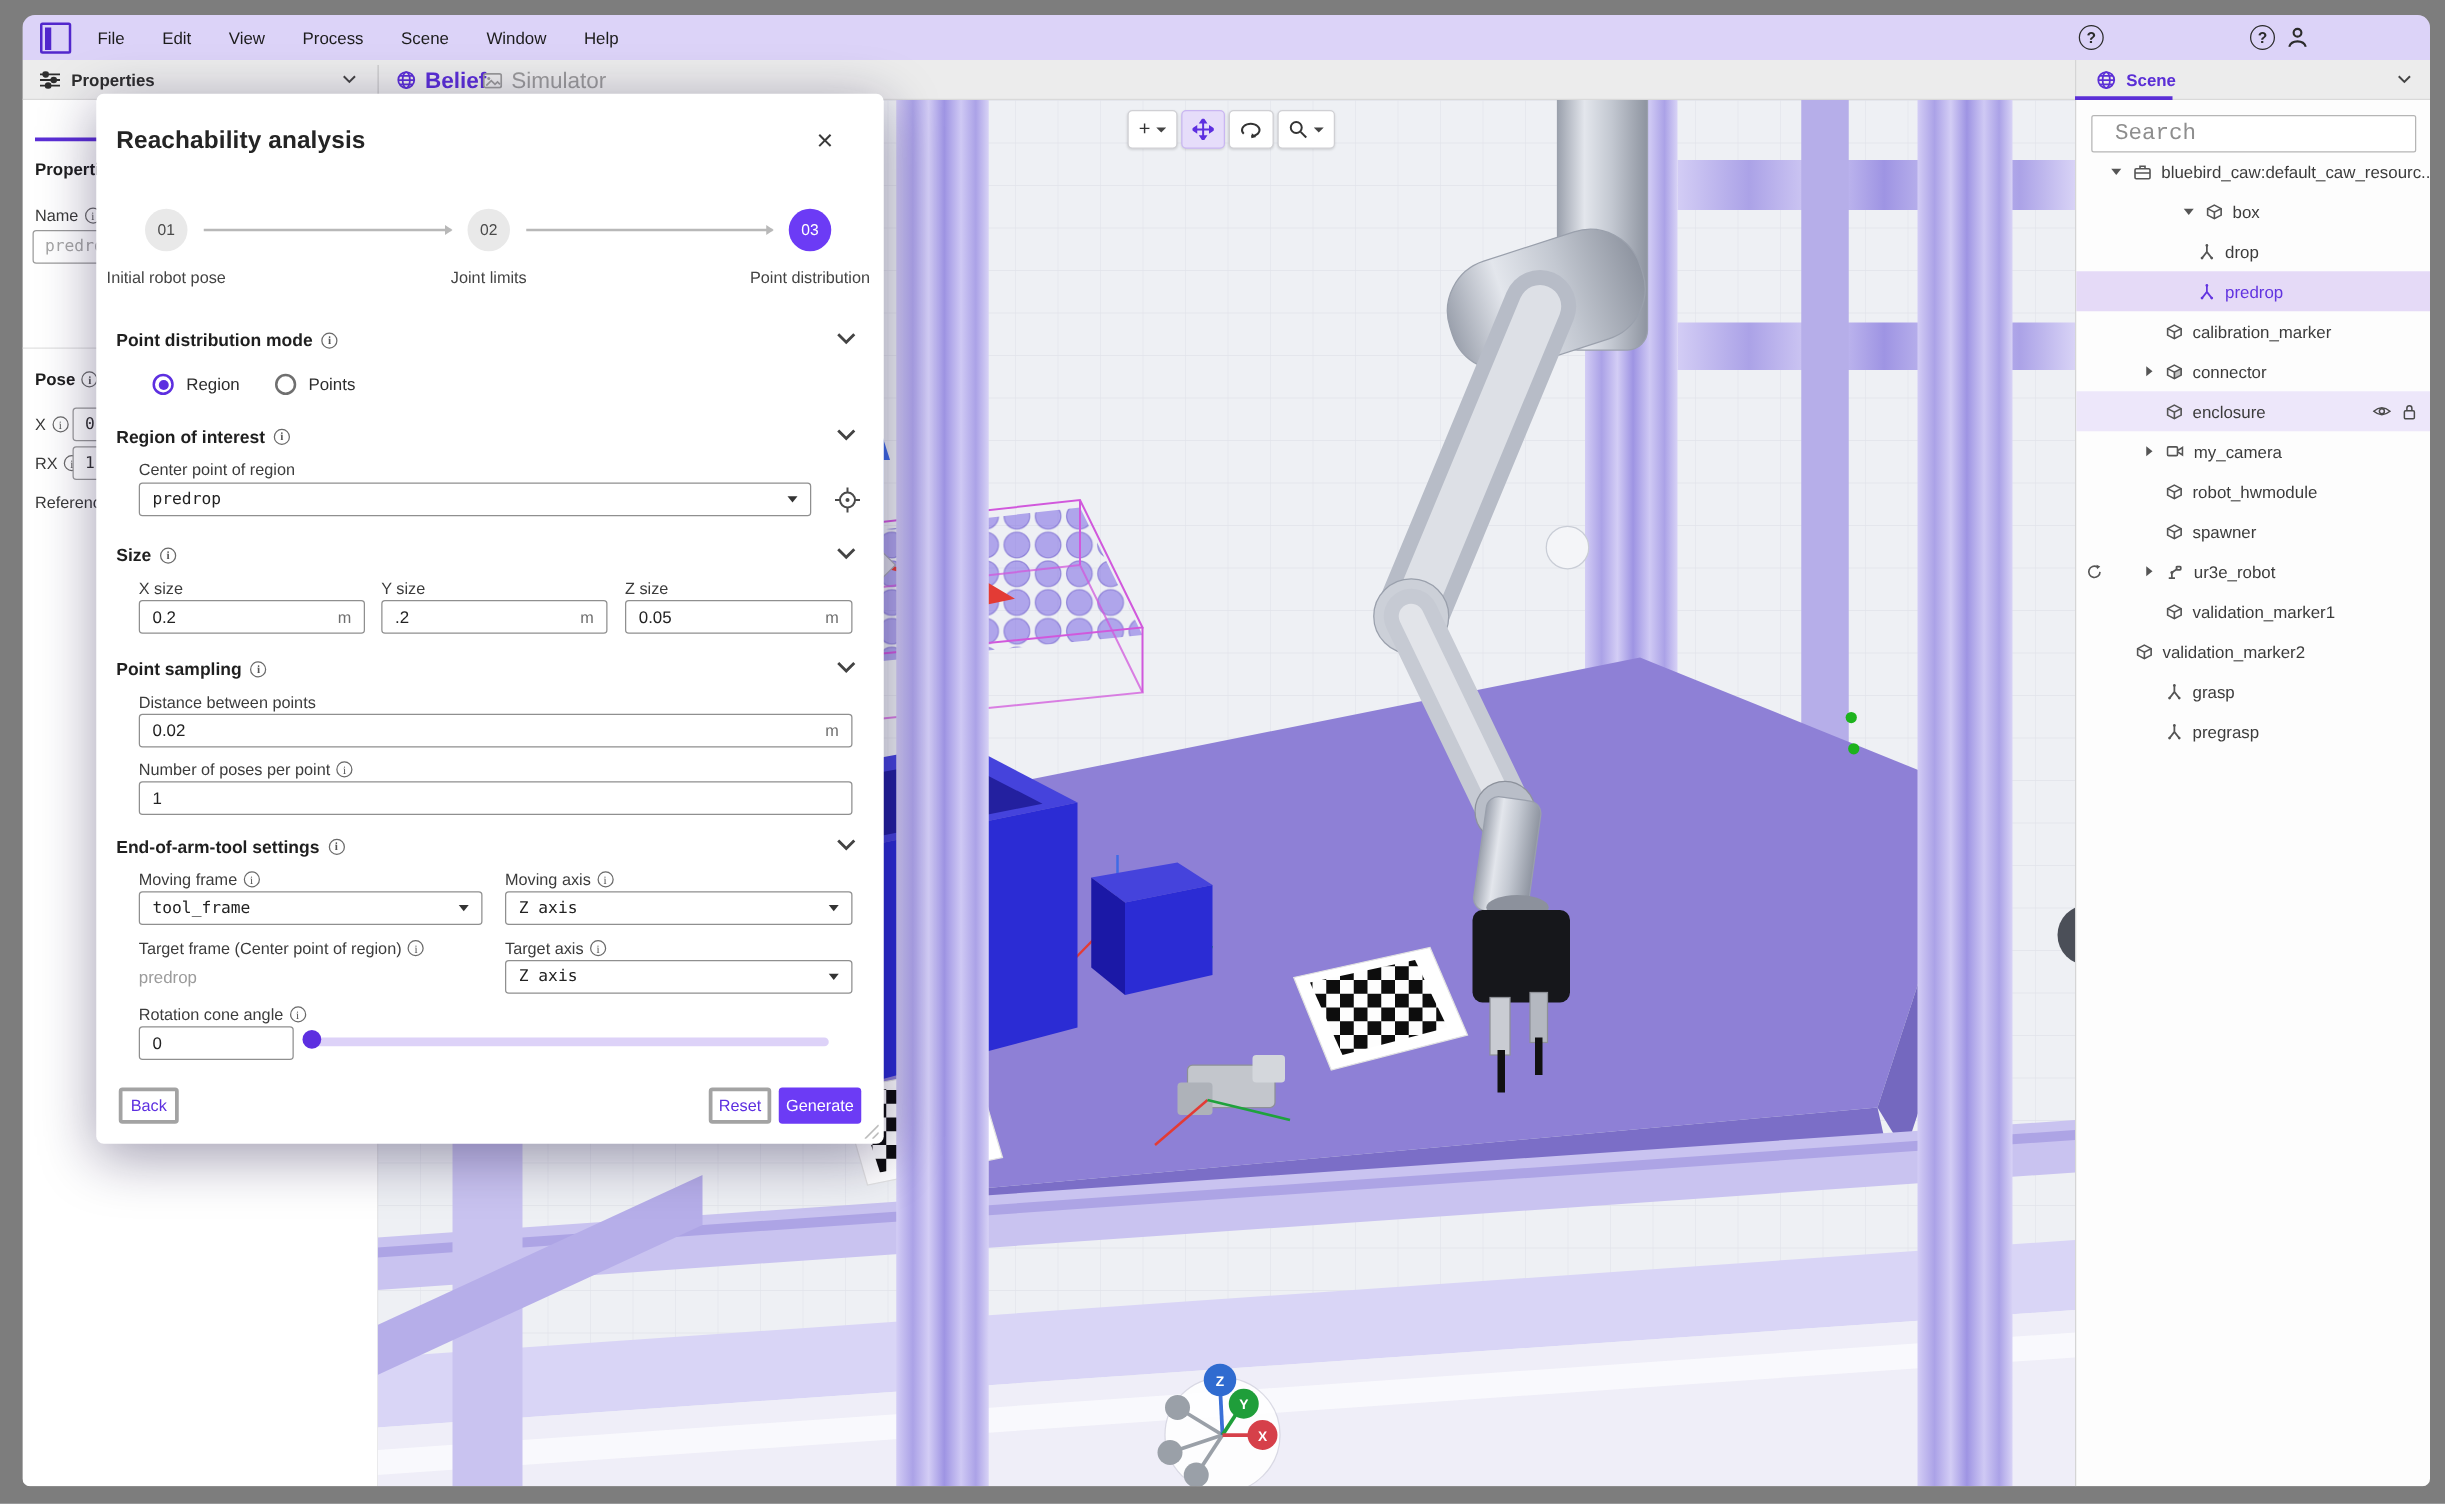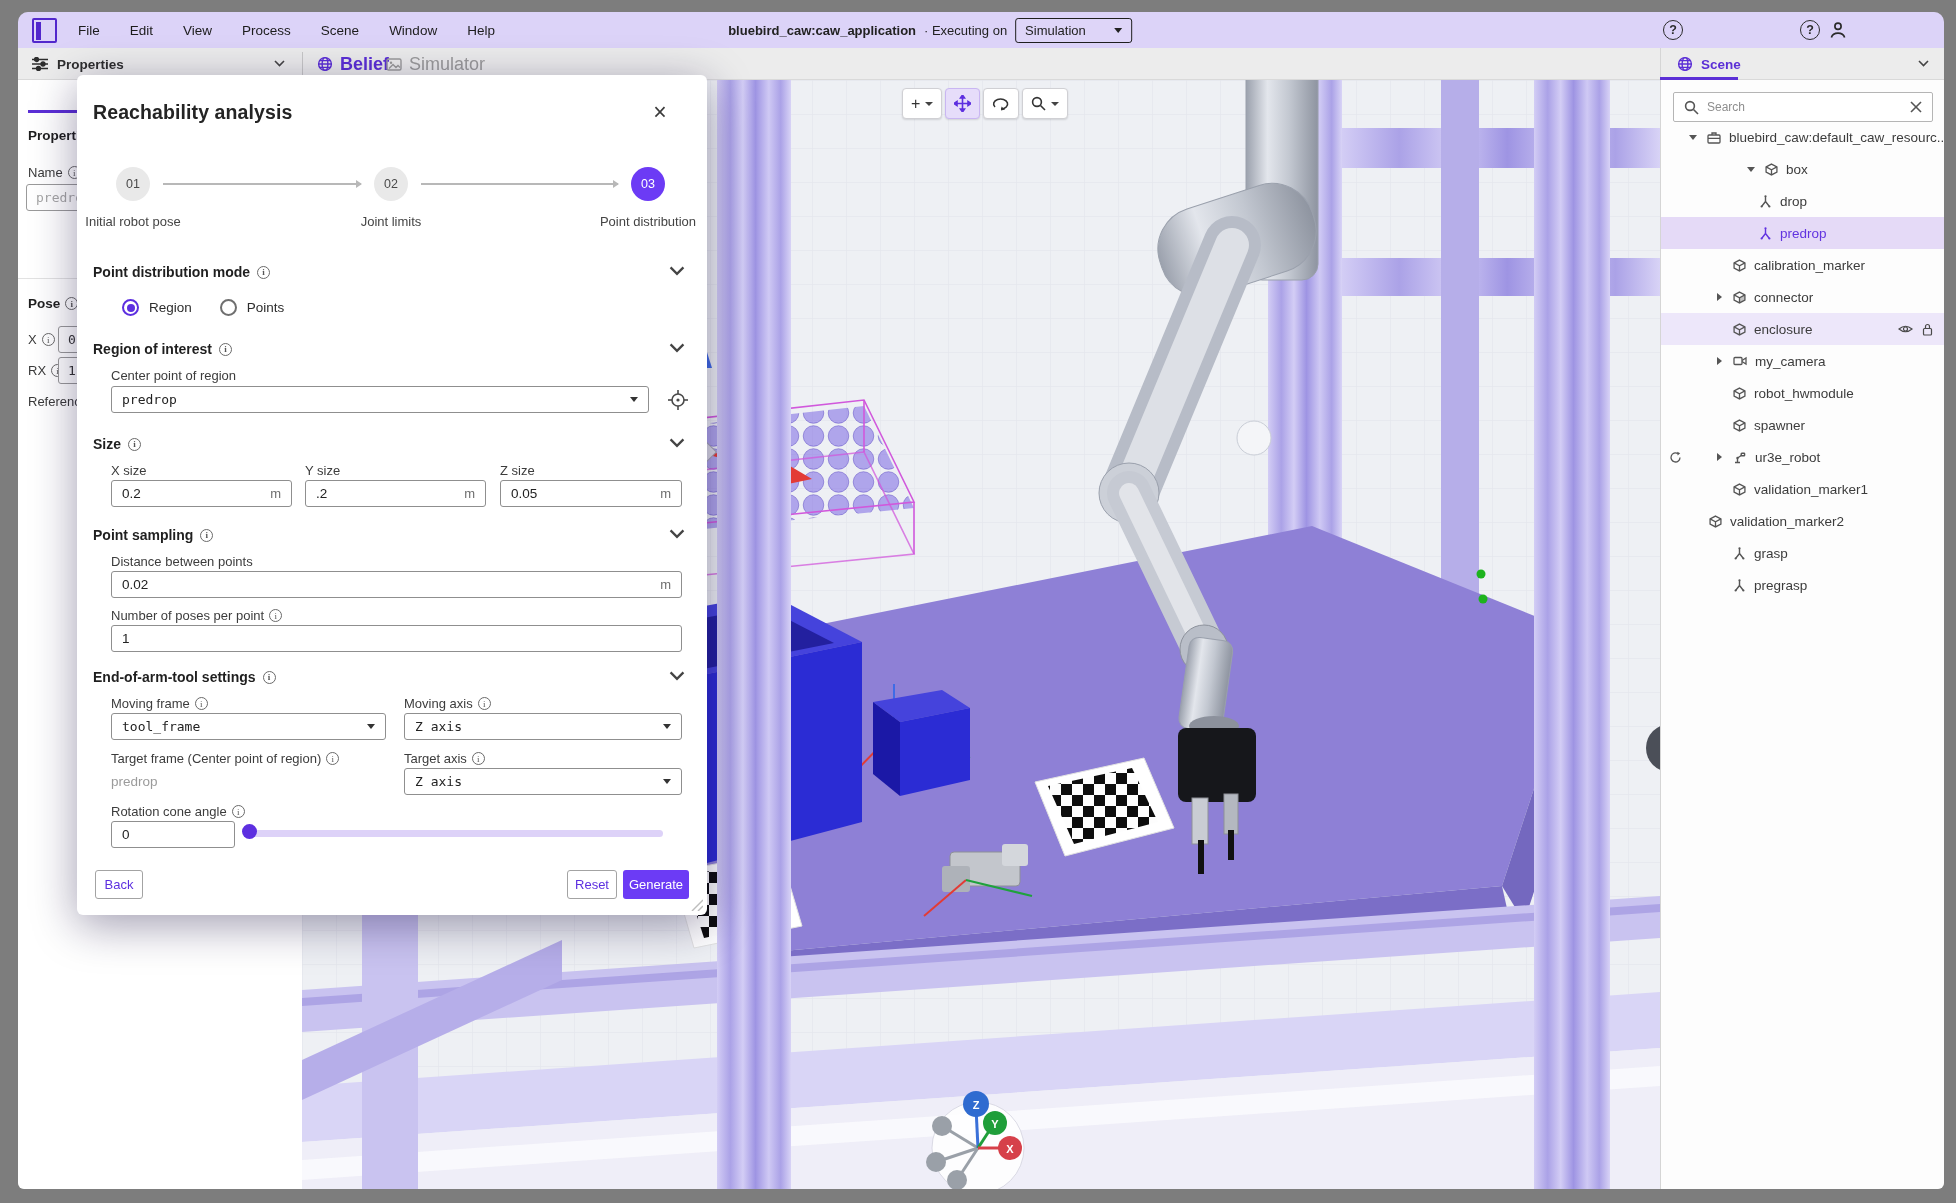--- a/index.html
+++ b/index.html
@@ -63,35 +63,35 @@
   .sel-car{margin-left:auto;width:0;height:0;border-left:4.5px solid transparent;border-right:4.5px solid transparent;border-top:5px solid #333}
   .radio{width:17px;height:17px;border-radius:50%;border:2px solid #6f6f6f;flex:none;position:relative}
   .radio.on{border-color:#5d2fe0}
   .radio.on::after{content:"";position:absolute;left:2.5px;top:2.5px;width:8px;height:8px;border-radius:50%;background:#5d2fe0}
   .radrow{position:absolute;left:45px;top:224px;display:flex;align-items:center;gap:10px;font-size:13.5px;color:#2d2d2d}
   .target-icon{position:absolute;left:590px;top:314px;width:22px;height:22px;color:#4a4a4a}
   .graytext{position:absolute;font-size:13.5px;color:#9b9b9b}
   .slider-track{position:absolute;left:171px;top:755px;width:415px;height:7px;border-radius:4px;background:#ddd2f8}
   .slider-handle{position:absolute;left:165px;top:749px;width:15px;height:15px;border-radius:50%;background:#5d2fe0}
   .btn{position:absolute;top:795px;height:29px;border-radius:3px;display:flex;align-items:center;justify-content:center;font-size:13px;cursor:pointer}
-  .btn-ghost{border:1px solid #a3a3a3;color:#5d2fe0;background:#fff}
+  .btn-ghost{border:3px solid #a3a3a3;color:#5d2fe0;background:#fff}
   .btn-solid{background:#6c3bf5;color:#fff;font-weight:500}
   .resize-h{position:absolute;right:4px;bottom:4px;width:14px;height:14px;opacity:.55}
 
   
   .viewport{position:absolute;left:284px;top:68px;width:1358px;height:1109px;overflow:hidden;z-index:1;background:#eef0f4}
   .vtoolbar{position:absolute;left:600px;top:8px;display:flex;gap:3px;z-index:5}
   .vbtn{height:31px;background:#fff;border:1px solid #d0d0d4;border-radius:4px;display:flex;align-items:center;justify-content:center;gap:5px;box-shadow:0 1px 2px rgba(0,0,0,.13);color:#333;font-size:16px;padding:0 8px}
   .vbtn.active{background:#e6ddfa;border-color:#c9b6f2;color:#5d2fe0}
   .minicar{width:0;height:0;border-left:4px solid transparent;border-right:4px solid transparent;border-top:4.5px solid #444}
 
   
   .scene-panel{position:absolute;left:1642px;top:68px;width:284px;bottom:0;background:#fdfdfd;border-left:1px solid #d5d5d5;z-index:5}
   .search{position:absolute;left:12px;top:12px;width:260px;height:30px;border:1px solid #b5b5b5;border-radius:2px;background:#fff;display:flex;align-items:center;padding:0 10px;gap:8px}
-  .search input{border:none;outline:none;flex:1;font-size:12px;color:#444;font-family:Liberation Sans, sans-serif;background:transparent}
+  .search input{border:none;outline:none;flex:1;font-size:18px;color:#444;font-family:Liberation Mono, monospace;background:transparent}
   .search input::placeholder{color:#8e8e8e}
   .tree{position:absolute;left:0;top:41px;width:284px}
   .trow{position:relative;height:32px;display:flex;align-items:center;gap:8px;font-size:13.5px;color:#3c3c3c}
   .trow .ticon{flex:none;color:#555}
   .trow.selected{background:#e5daf7;color:#6234e0}
   .trow.selected .ticon{color:#6234e0}
   .trow.hovered{background:#ede7fa}
   .tcaret{flex:none;width:12px;display:flex;justify-content:center}
   .cdown{width:0;height:0;border-left:4.5px solid transparent;border-right:4.5px solid transparent;border-top:5.5px solid #555}
   .cright{width:0;height:0;border-top:4.5px solid transparent;border-bottom:4.5px solid transparent;border-left:5.5px solid #555}
@@ -106,28 +106,20 @@
   <div class="menubar">
     <div class="logo"></div>
     <div class="menu">
       <span>File</span>
       <span>Edit</span>
       <span>View</span>
       <span>Process</span>
       <span>Scene</span>
       <span>Window</span>
       <span>Help</span>
-    </div>
-    <div class="titlewrap">
-      <b>bluebird_caw:caw_application</b>
-      <span>· Executing on</span>
-      <span class="envbox">
-        <span>Simulation</span>
-        <span class="car"></span>
-      </span>
     </div>
     <div class="qicon" style="left:1645px">
         <span>?</span>
       </div>
     <div class="qicon" style="left:1782px">
         <span>?</span>
       </div>
     <div class="picon" style="left:1810px">
       <svg width="20" height="20" viewBox="0 0 20 20" fill="none" stroke="#2b2b2b" stroke-width="1.7">
           <circle cx="10" cy="6.2" r="3.1"></circle>

